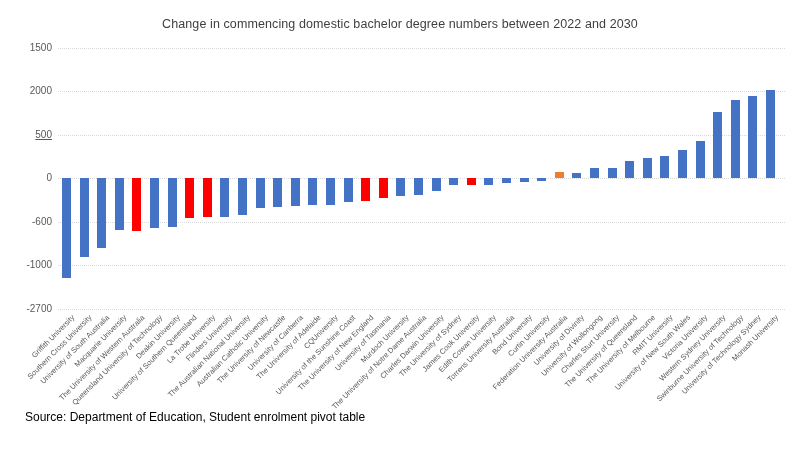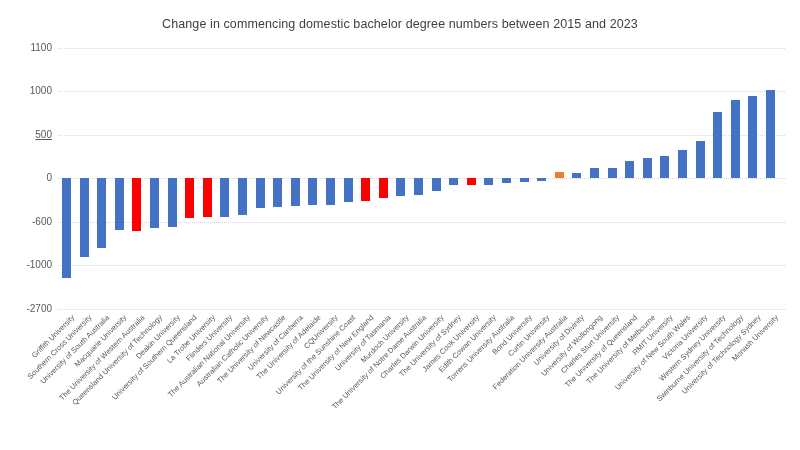--- a/index.html
+++ b/index.html
@@ -17,26 +17,26 @@
   .xlab{
     position:absolute;white-space:nowrap;font-size:7.5px;color:#595959;
     transform:rotate(-45deg);transform-origin:100% 0%;line-height:9px;
   }
   .source-note{position:absolute;left:25px;top:410px;font-size:12px;color:#000000;}
 </style>
 </head>
 <body>
 
 <div id="canvas">
-  <div class="chart-title">Change in commencing domestic bachelor degree numbers between 2015 and 2023</div>
+  <div class="chart-title">Change in commencing domestic bachelor degree numbers between 2022 and 2030</div>
   <div id="plot">
       <div class="gridline" style="top: 47.5px; border-top-color: rgb(217, 217, 217);"></div>
-      <div class="ytick" style="top: 41.5px;">1100</div>
+      <div class="ytick" style="top: 41.5px;">1500</div>
       <div class="gridline" style="top: 91px; border-top-color: rgb(217, 217, 217);"></div>
-      <div class="ytick" style="top: 85px;">1000</div>
+      <div class="ytick" style="top: 85px;">2000</div>
       <div class="gridline" style="top: 134.5px; border-top-color: rgb(217, 217, 217);"></div>
       <div class="ytick" style="top: 128.5px; text-decoration: underline;">500</div>
       <div class="gridline" style="top: 178px; border-top-color: rgb(217, 217, 217);"></div>
       <div class="ytick" style="top: 172px;">0</div>
       <div class="gridline" style="top: 221.5px; border-top-color: rgb(217, 217, 217);"></div>
       <div class="ytick" style="top: 215.5px;">-600</div>
       <div class="gridline" style="top: 265px; border-top-color: rgb(217, 217, 217);"></div>
       <div class="ytick" style="top: 259px;">-1000</div>
       <div class="gridline" style="top: 308.5px; border-top-color: rgb(217, 217, 217);"></div>
       <div class="ytick" style="top: 302.5px;">-2700</div>
@@ -116,13 +116,14 @@
       <div class="xlab" style="top: 313px; right: 96.9px;">Victoria University</div>
       <div class="bar" title="Western Sydney University: 760" style="left: 713.2px; width: 9px; height: 66.12px; top: 111.88px; background: rgb(68, 114, 196);"></div>
       <div class="xlab" style="top: 313px; right: 79.3px;">Western Sydney University</div>
       <div class="bar" title="Swinburne University of Technology: 900" style="left: 730.8px; width: 9px; height: 78.3px; top: 99.7px; background: rgb(68, 114, 196);"></div>
       <div class="xlab" style="top: 313px; right: 61.7px;">Swinburne University of Technology</div>
       <div class="bar" title="University of Technology Sydney: 940" style="left: 748.4px; width: 9px; height: 81.78px; top: 96.22px; background: rgb(68, 114, 196);"></div>
       <div class="xlab" style="top: 313px; right: 44.1px;">University of Technology Sydney</div>
       <div class="bar" title="Monash University: 1015" style="left: 766px; width: 9px; height: 88.305px; top: 89.695px; background: rgb(68, 114, 196);"></div>
       <div class="xlab" style="top: 313px; right: 26.5px;">Monash University</div>
     </div>
+  <div class="source-note">Source: Department of Education, Student enrolment pivot table</div>
 </div>
 
 </body></html>

